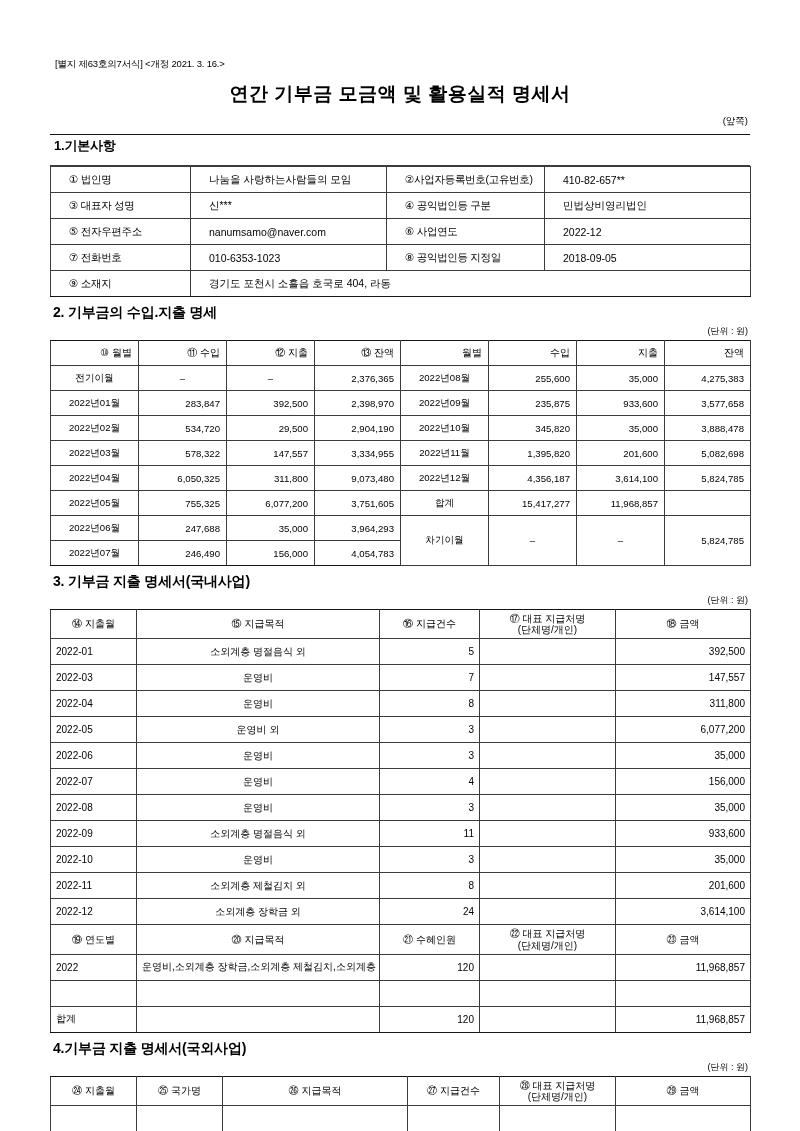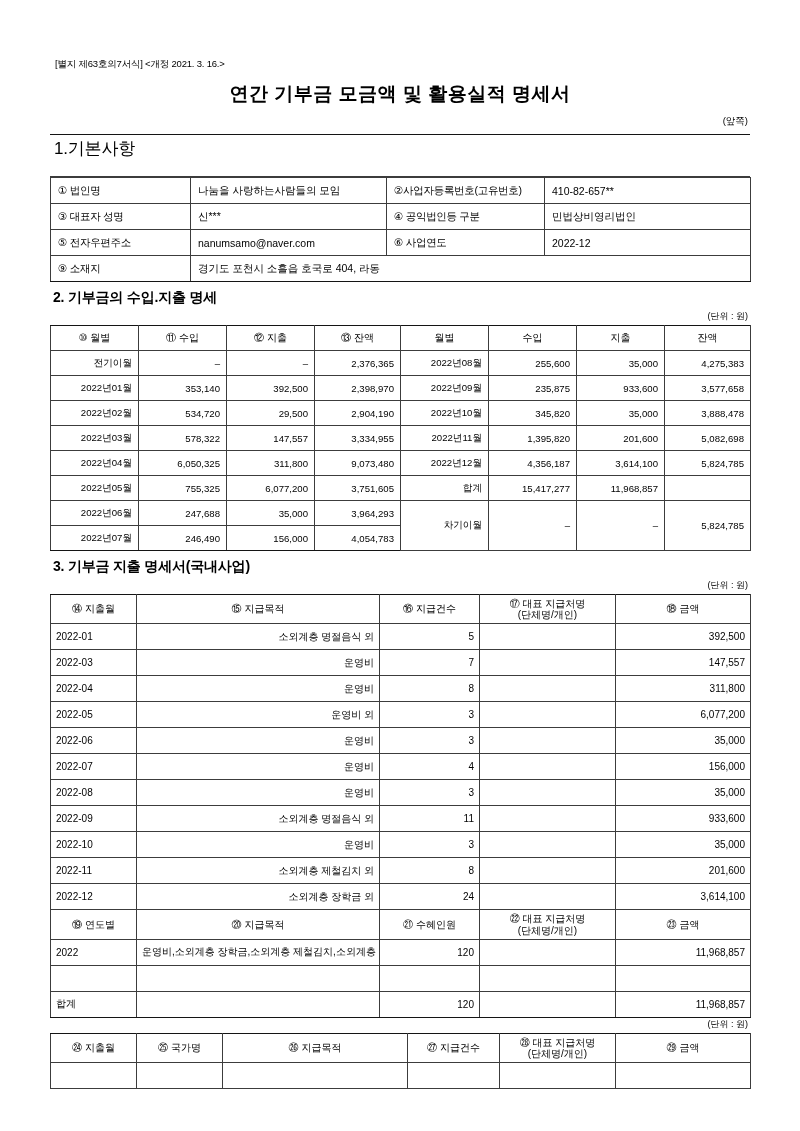--- a/index.html
+++ b/index.html
@@ -64,49 +64,49 @@
     vertical-align: middle;
     font-weight: normal;
     overflow: hidden;
     white-space: nowrap;
     text-overflow: clip;
   }
   
   table.basic { font-size: 10.5px; }
   table.basic td {
     height: 19px;
-    padding: 3px 7px;
+    padding: 3px 18px;
   }
   table.basic .lbl {
     letter-spacing: -0.3px;
   }
   .topbar {
     border-top: 1.7px solid #141414 !important;
   }
   .botbar {
     border-bottom: 1.7px solid #141414 !important;
   }
   
   table.flow td { text-align: right; height: 18px; padding: 3px 6px; font-size: 9.6px;}
-  table.flow td.c { text-align: right; }
-  table.flow thead td { text-align: center; font-size: 10px; }
+  table.flow td.c { text-align: center; }
+  table.flow thead td { text-align: right; font-size: 10px; }
   
   table.exp td { height: 19px; font-size: 10px; }
   table.exp td.c { text-align: left; }
   table.exp td.r { text-align: right; }
-  table.exp td.l { text-align: right; }
+  table.exp td.l { text-align: center; }
   table.exp thead td, table.exp tr.subhead td { text-align: center; }
   .two-line { line-height: 1.12; white-space: normal; }
   .empty-row td { height: 20px; }
   .sec1-head {
-    font-size: 17px;
-    font-weight: normal;
+    font-size: 13px;
+    font-weight: bold;
     border-top: 1.7px solid #141414;
     border-bottom: 0.8px solid #3c3c3c;
-    padding: 2px 0 16px 4px;
+    padding: 2px 0 10px 4px;
     letter-spacing: -0.2px;
   }
   .nowrapclip { overflow: hidden; }
 </style>
 </head>
 <body>
 
 <div class="page">
 
   <div class="form-code">[별지 제63호의7서식] &lt;개정 2021. 3. 16.&gt;</div>
@@ -135,20 +135,26 @@
         <td class="lbl">③ 대표자 성명</td>
         <td>신***</td>
         <td class="lbl">④ 공익법인등 구분</td>
         <td>민법상비영리법인</td>
       </tr>
       <tr>
         <td class="lbl">⑤ 전자우편주소</td>
         <td>nanumsamo@naver.com</td>
         <td class="lbl">⑥ 사업연도</td>
         <td>2022-12</td>
+      </tr>
+      <tr>
+        <td class="lbl">⑦ 전화번호</td>
+        <td>010-6353-1023</td>
+        <td class="lbl">⑧ 공익법인등 지정일</td>
+        <td>2018-09-05</td>
       </tr>
       <tr>
         <td class="lbl botbar">⑨ 소재지</td>
         <td class="botbar" colspan="3">경기도 포천시 소흘읍 호국로 404, 라동</td>
       </tr>
     </tbody>
   </table>
 
   <div class="section-title">2. 기부금의 수입.지출 명세</div>
   <div class="unit-note">(단위 : 원)</div>
@@ -182,21 +188,21 @@
         <td class="c">–</td>
         <td class="c">–</td>
         <td>2,376,365</td>
         <td class="c">2022년08월</td>
         <td>255,600</td>
         <td>35,000</td>
         <td>4,275,383</td>
       </tr>
       <tr>
         <td class="c">2022년01월</td>
-        <td>353,140</td>
+        <td>283,847</td>
         <td>392,500</td>
         <td>2,398,970</td>
         <td class="c">2022년09월</td>
         <td>235,875</td>
         <td>933,600</td>
         <td>3,577,658</td>
       </tr>
       <tr>
         <td class="c">2022년02월</td>
         <td>534,720</td>
@@ -385,20 +391,21 @@
       <tr>
         <td class="c botbar">합계</td>
         <td class="l botbar"></td>
         <td class="r botbar">120</td>
         <td class="botbar"></td>
         <td class="r botbar">11,968,857</td>
       </tr>
     </tbody>
   </table>
 
+  <div class="section-title">4.기부금 지출 명세서(국외사업)</div>
   <div class="unit-note">(단위 : 원)</div>
 
   <table class="grid exp">
     <colgroup>
       <col style="width:86px">
         <col style="width:86px">
         <col style="width:185px">
         <col style="width:92px">
         <col style="width:116px">
         <col style="width:135px">

